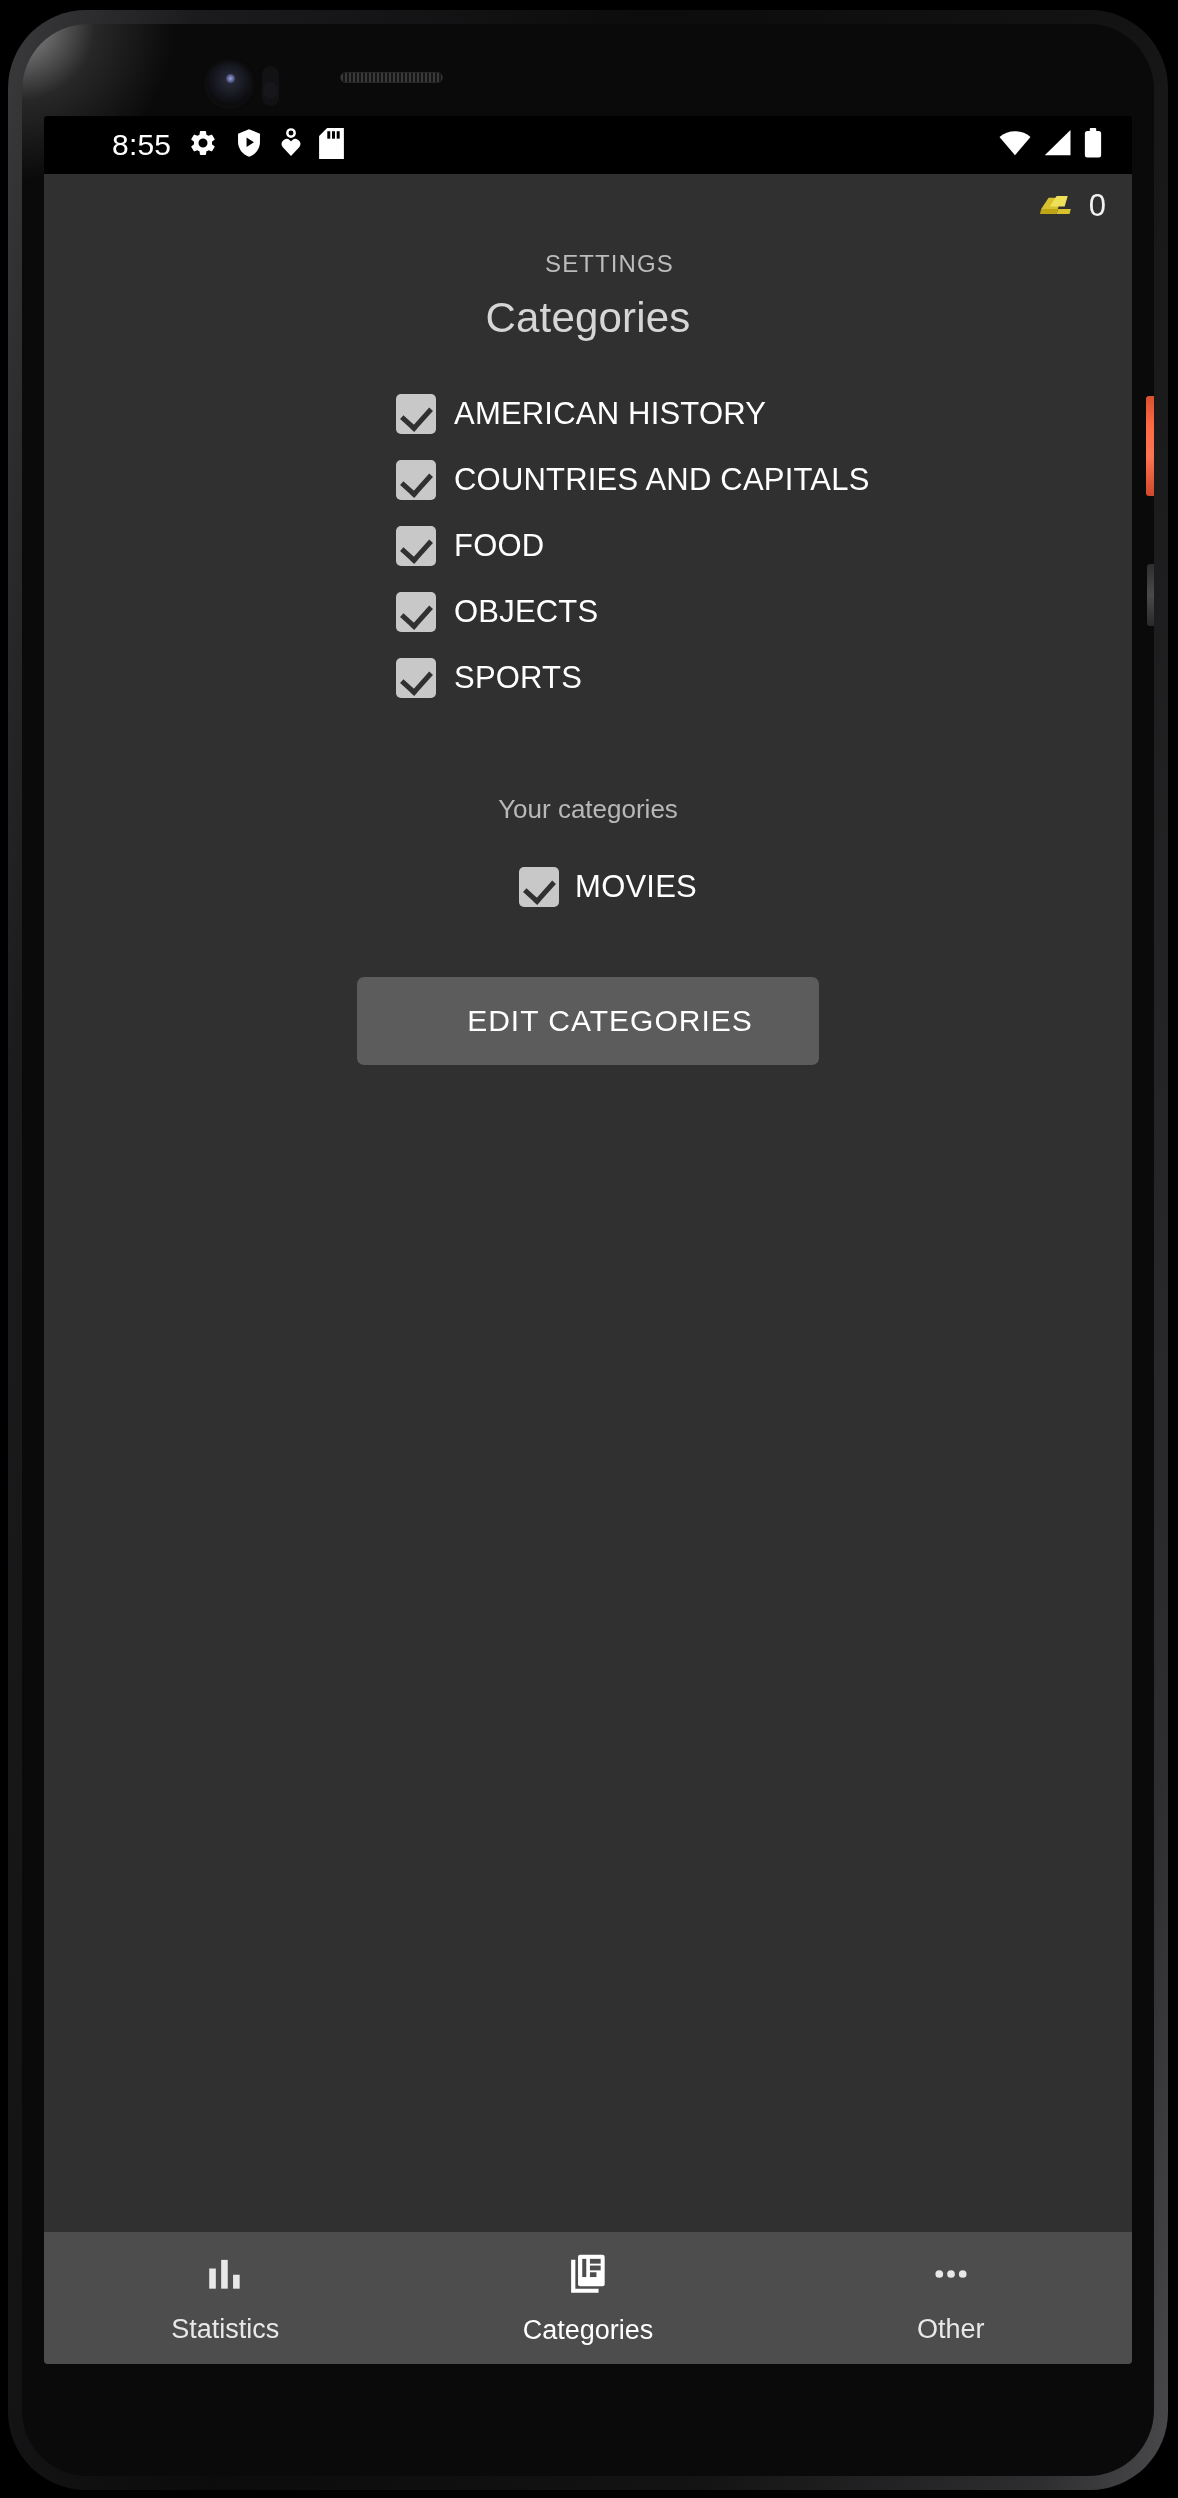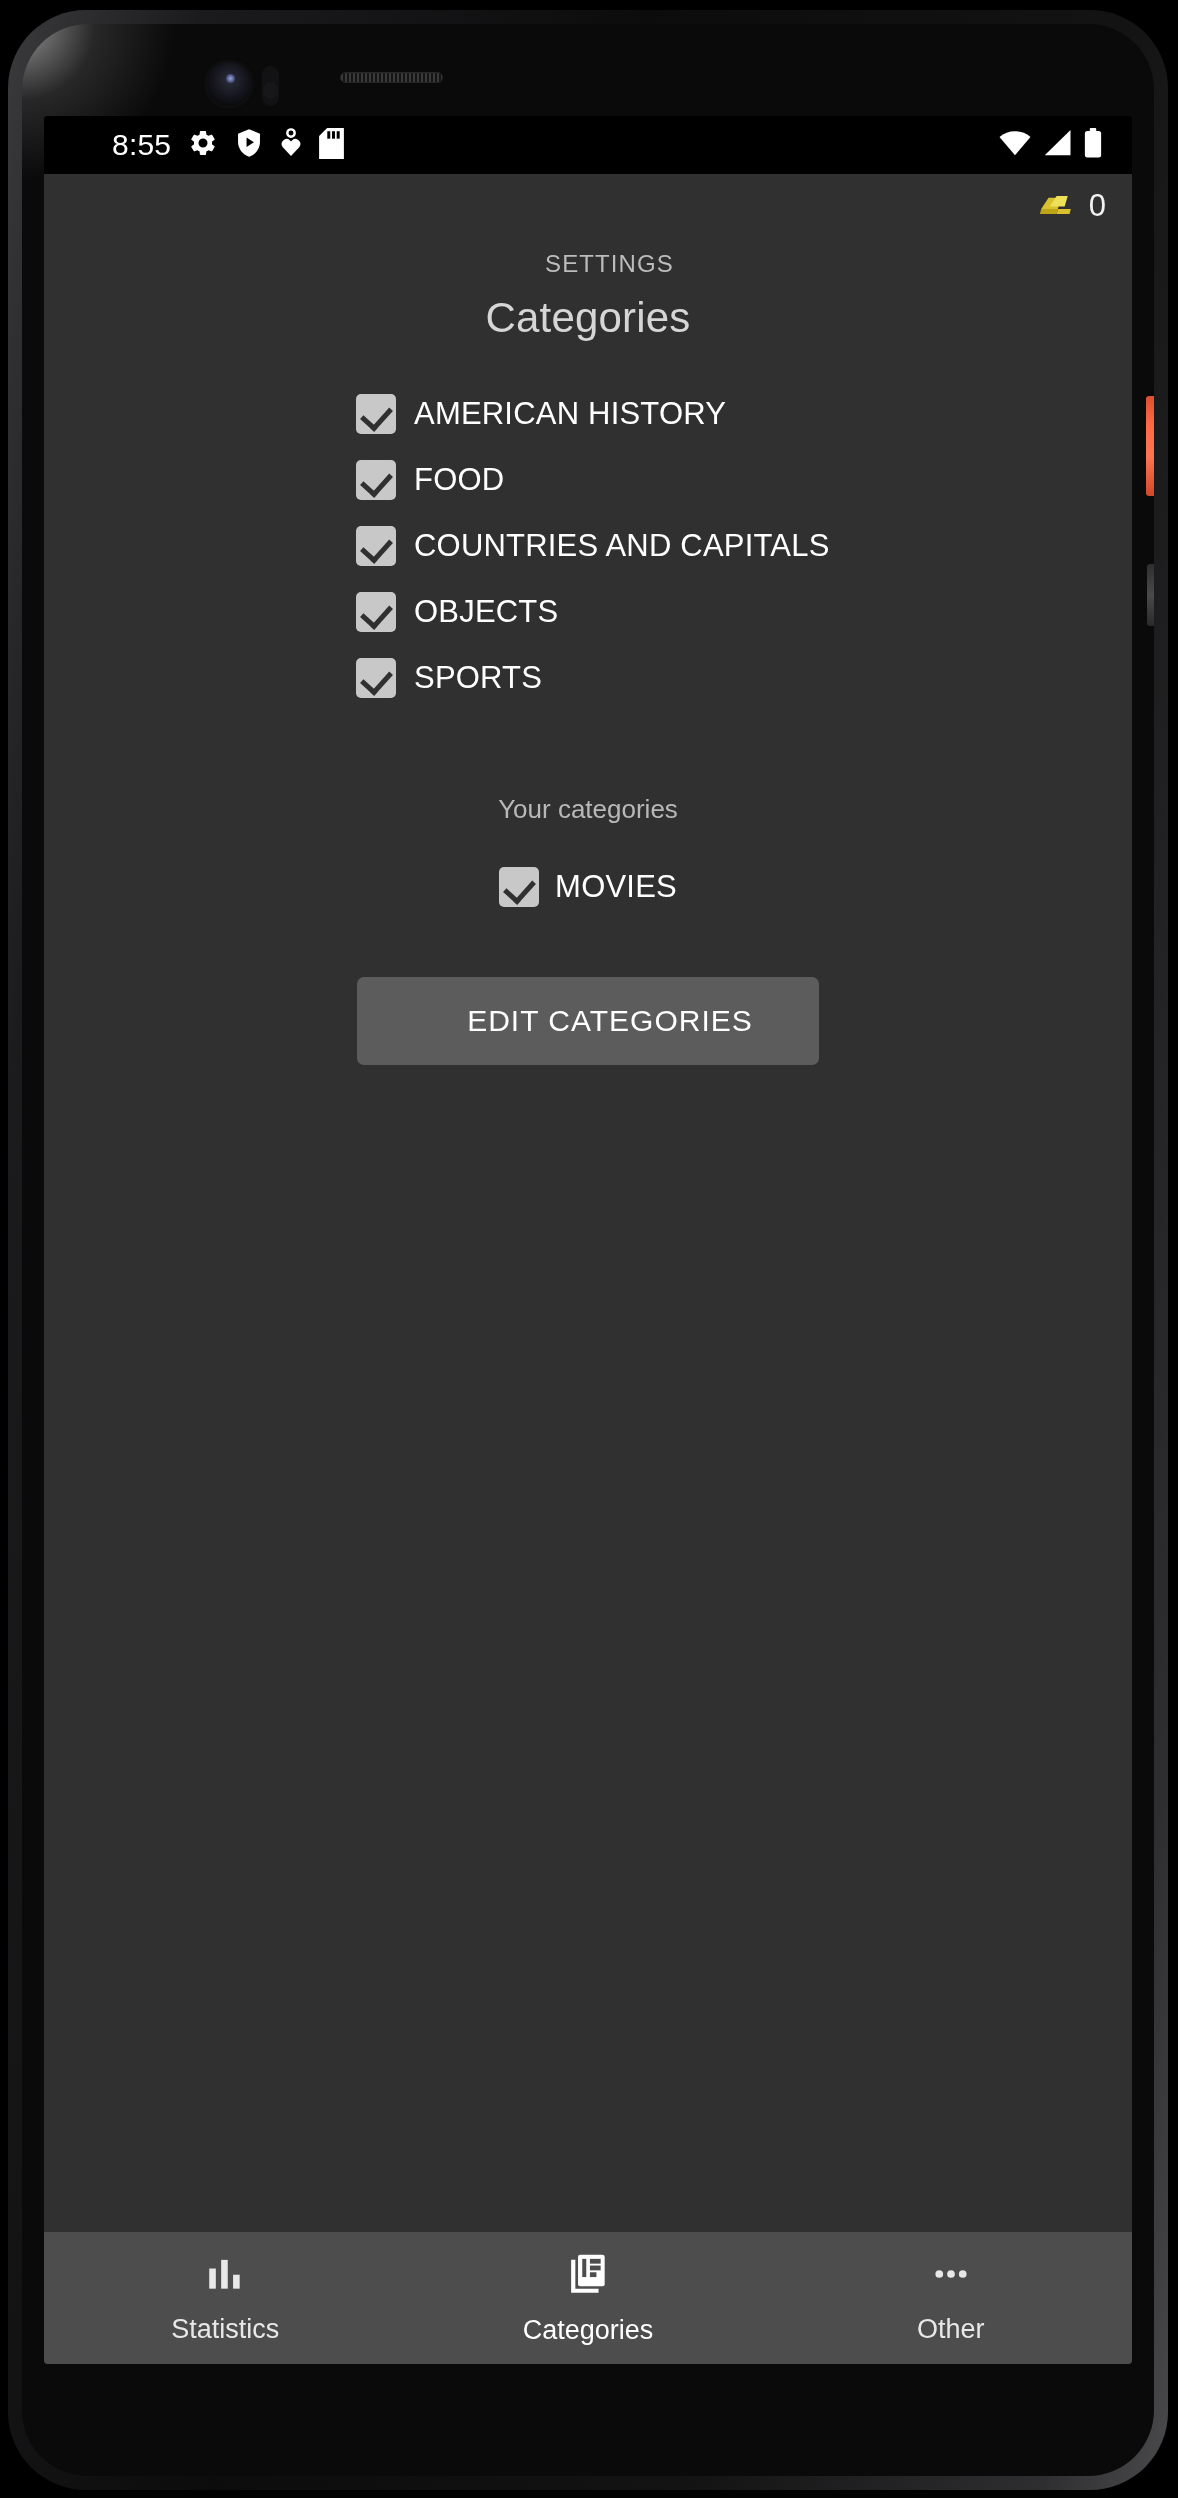--- a/index.html
+++ b/index.html
@@ -173,20 +173,21 @@
     margin-top: 52px;
     padding-left: 312px;
     display: flex;
     flex-direction: column;
     gap: 26px;
   }
   .cat-row {
     display: flex;
     align-items: center;
     gap: 18px;
+    margin-left: 40px;
   }
   .checkbox {
     width: 40px; height: 40px;
     border-radius: 5px;
     background: #c8c8c8;
     position: relative;
     flex: 0 0 auto;
   }
   .checkbox::after {
     content: "";
@@ -346,25 +347,25 @@
           <h1 id="page-title">Categories</h1>
         </div>
 
         <div id="default-categories">
           <div class="cat-row">
             <span class="checkbox"></span>
             <span class="cat-label">AMERICAN HISTORY</span>
           </div>
           <div class="cat-row">
             <span class="checkbox"></span>
+            <span class="cat-label">COUNTRIES AND CAPITALS</span>
+          </div>
+          <div class="cat-row">
+            <span class="checkbox"></span>
             <span class="cat-label">FOOD</span>
-          </div>
-          <div class="cat-row">
-            <span class="checkbox"></span>
-            <span class="cat-label">COUNTRIES AND CAPITALS</span>
           </div>
           <div class="cat-row">
             <span class="checkbox"></span>
             <span class="cat-label">OBJECTS</span>
           </div>
           <div class="cat-row">
             <span class="checkbox"></span>
             <span class="cat-label">SPORTS</span>
           </div>
         </div>

